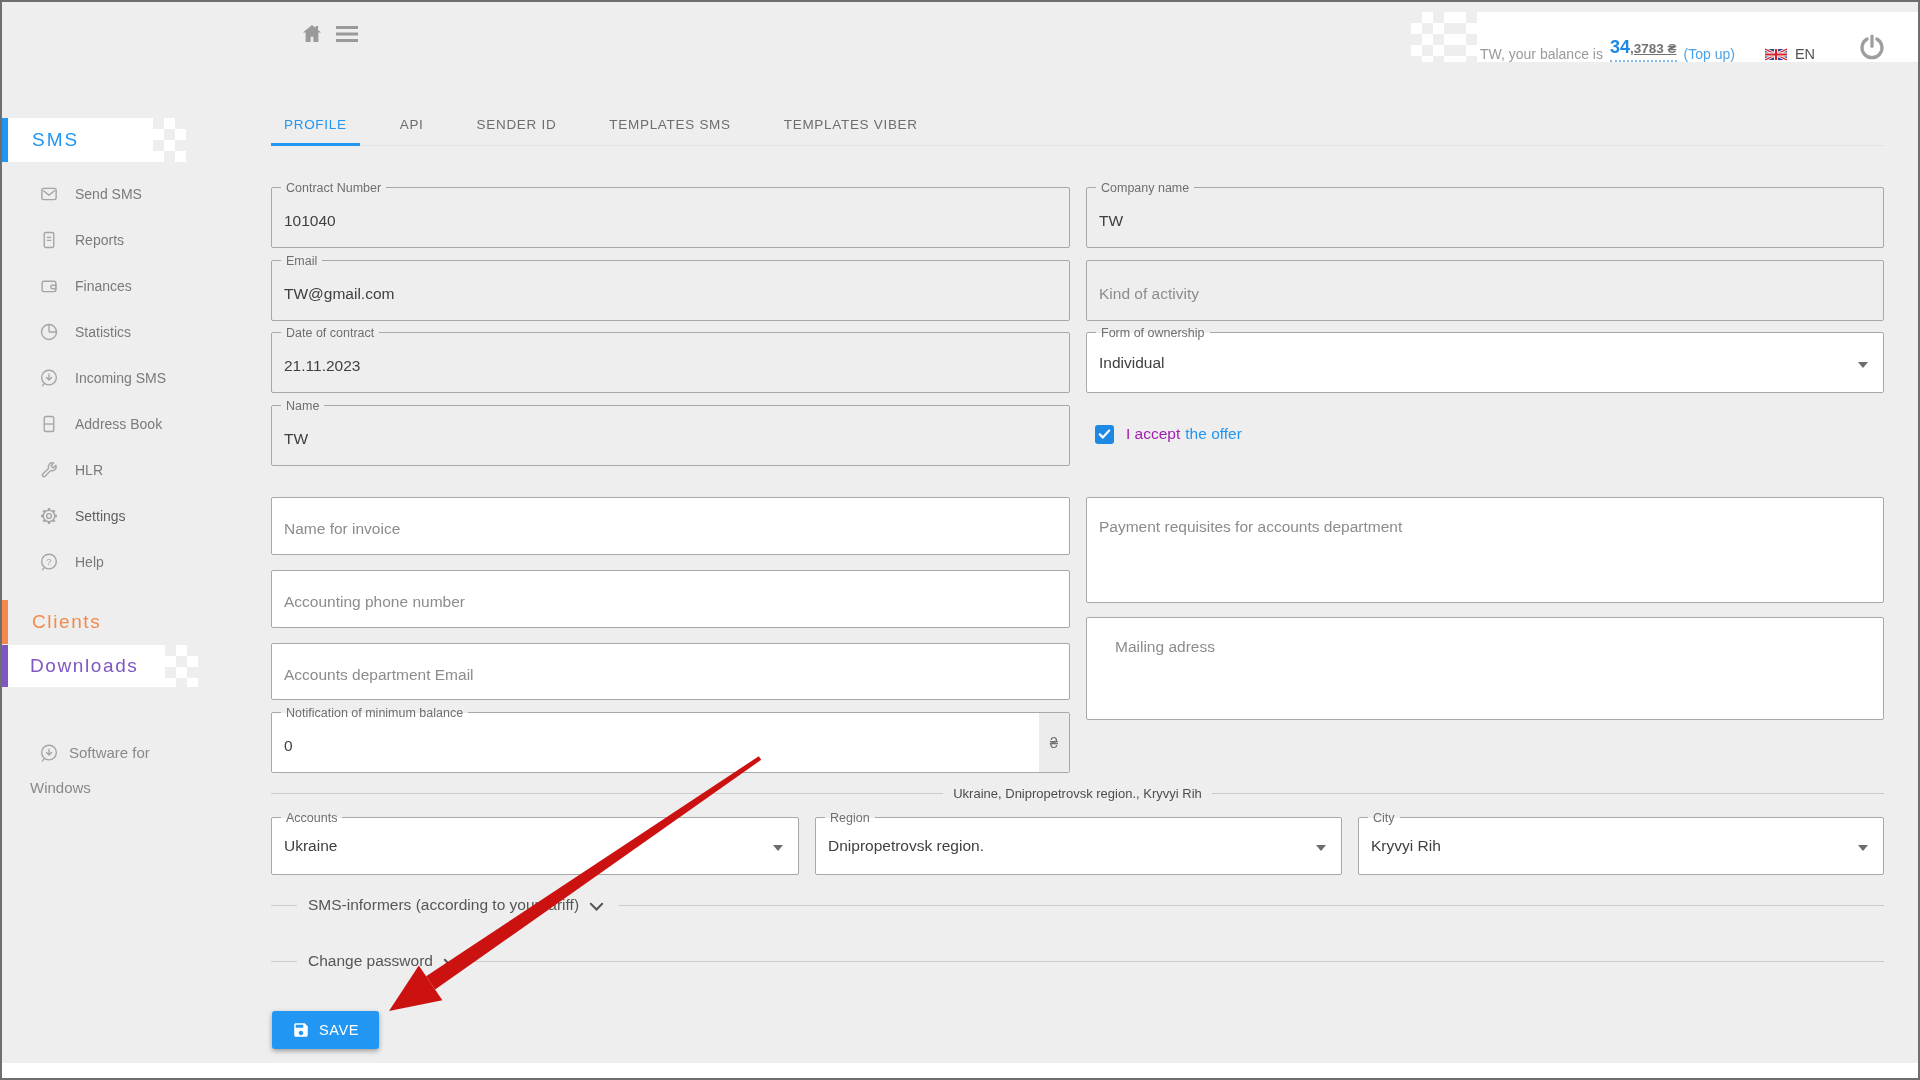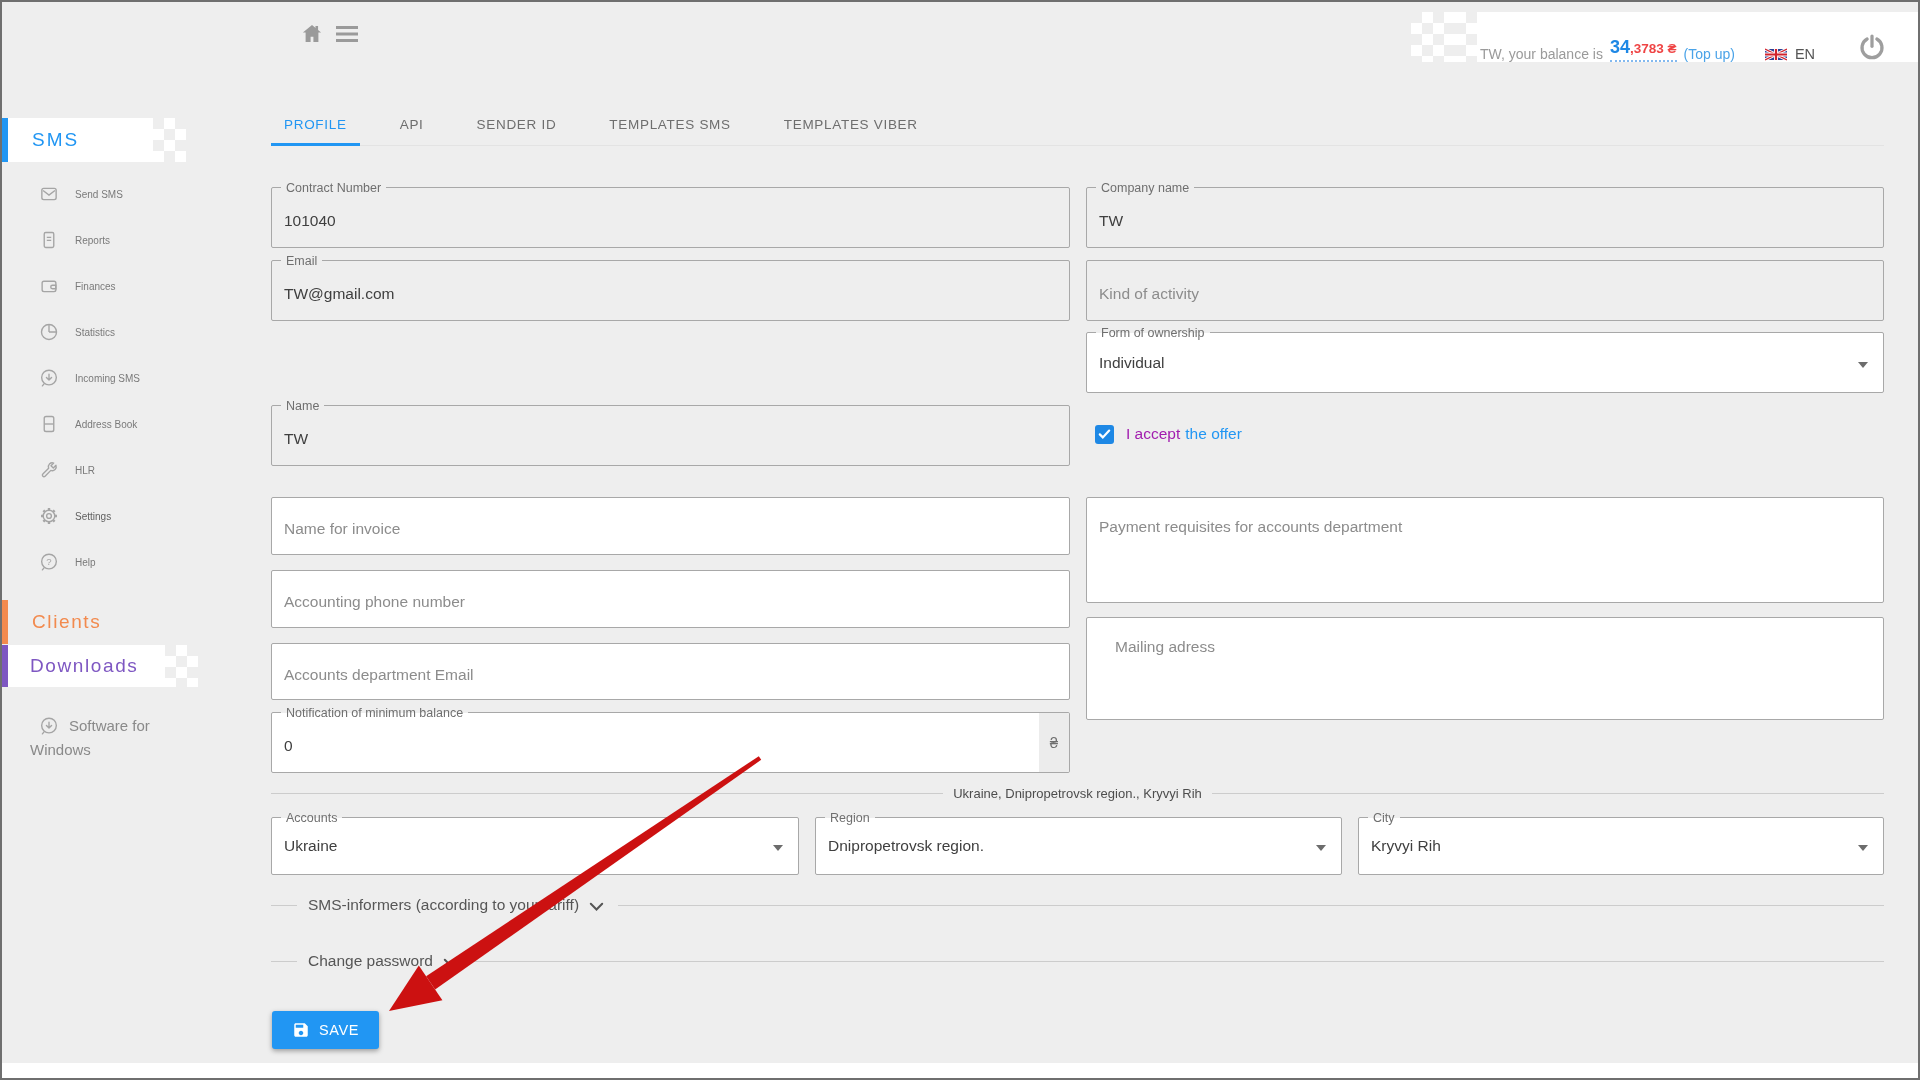--- a/index.html
+++ b/index.html
@@ -11,42 +11,42 @@
 
   
   .home-btn { position:absolute; left:297px; top:19px; width:26px; height:26px; cursor:pointer; }
   .menu-btn { position:absolute; left:334px; top:23px; width:22px; height:18px; cursor:pointer; }
   .balance-panel { position:absolute; right:0; top:10px; width:463px; height:50px; background:#ffffff;
                    display:flex; align-items:flex-end; }
   .balance-prefix { margin-left:25px; font-size:14px; color:#9a9a9a; }
   .balance-amount { margin-left:7px; display:inline-flex; align-items:baseline;
                     border-bottom:2px dotted #83b9ef; padding-bottom:2px; cursor:pointer; }
   .balance-int  { font-size:18px; font-weight:bold; color:#1e88e5; }
-  .balance-frac { font-size:13.5px; font-weight:bold; color:#ef4444; }
+  .balance-frac { font-size:13.5px; font-weight:bold; color:#737373;text-decoration:underline; }
   .top-up { margin-left:7px; font-size:14px; color:#4aa3e8; cursor:pointer; }
   .lang { margin-left:30px; display:flex; align-items:center; gap:8px; cursor:pointer; }
   .lang-label { font-size:14.5px; color:#555; }
   .power-btn { margin-left:42px; width:30px; height:30px; cursor:pointer; }
 
   
   .checker { position:absolute; background:repeating-conic-gradient(#ffffff 0% 25%, transparent 0% 50%);
              background-size:22px 22px; }
   .checker-gray { position:absolute; background:repeating-conic-gradient(#eeeeee 0% 25%, transparent 0% 50%);
                   background-size:22px 22px; }
 
   
   .accent-bar { position:absolute; left:0; width:6px; }
   .group-block { position:absolute; left:6px; display:flex; align-items:center; padding-left:24px;
                  cursor:pointer; }
   .group-label { font-size:19px; letter-spacing:2px; }
   .side-item { position:absolute; left:36px; height:26px; display:flex; align-items:center; gap:15px;
                cursor:pointer; }
-  .side-item .lbl { font-size:10px; color:#7a7a7a; white-space:nowrap; }
-  .side-soft { position:absolute; left:28px; top:712px; width:160px; font-size:15px; color:#8a8a8a;
-               line-height:24px; cursor:pointer; }
+  .side-item .lbl { font-size:14px; color:#7a7a7a; white-space:nowrap; }
+  .side-soft { position:absolute; left:28px; top:733px; width:160px; font-size:15px; color:#8a8a8a;
+               line-height:35px; cursor:pointer; }
   .side-soft svg { vertical-align:-6px; margin-left:8px; margin-right:9px; }
   .sicon { flex:0 0 auto; }
 
   
   .main { position:absolute; left:269px; top:0; width:1613px; height:1080px; }
   .tabs { position:absolute; left:0; top:106px; width:100%; height:38px;
           border-bottom:1px solid #e3e3e3; display:flex; align-items:flex-end; }
   .tab { position:relative; padding:8px 13px 13px; font-size:13.5px; letter-spacing:.7px;
          color:#6e6e6e; cursor:pointer; white-space:nowrap; margin-right:27px; }
   .tab.active { color:#2196f3; }
@@ -285,20 +285,24 @@
     </div>
 
     <div class="f" style="left:0; top:258px; width:799px; height:61px;">
       <span class="flabel">Email</span>
       <input class="inp" value="TW@gmail.com" style="">
     </div>
     <div class="f" style="left:815px; top:258px; width:798px; height:61px;">
       <input class="inp" placeholder="Kind of activity" style="">
     </div>
 
+    <div class="f" style="left:0; top:330px; width:799px; height:61px;">
+      <span class="flabel">Date of contract</span>
+      <input class="inp" value="21.11.2023" style="">
+    </div>
     <div class="f white selectbox" style="left:815px; top:330px; width:798px; height:61px;">
       <span class="flabel">Form of ownership</span>
       <span class="selval">Individual</span>
       <span class="caret"></span>
     </div>
 
     <div class="f" style="left:0; top:403px; width:799px; height:61px;">
       <span class="flabel">Name</span>
       <input class="inp" value="TW" style="">
     </div>

